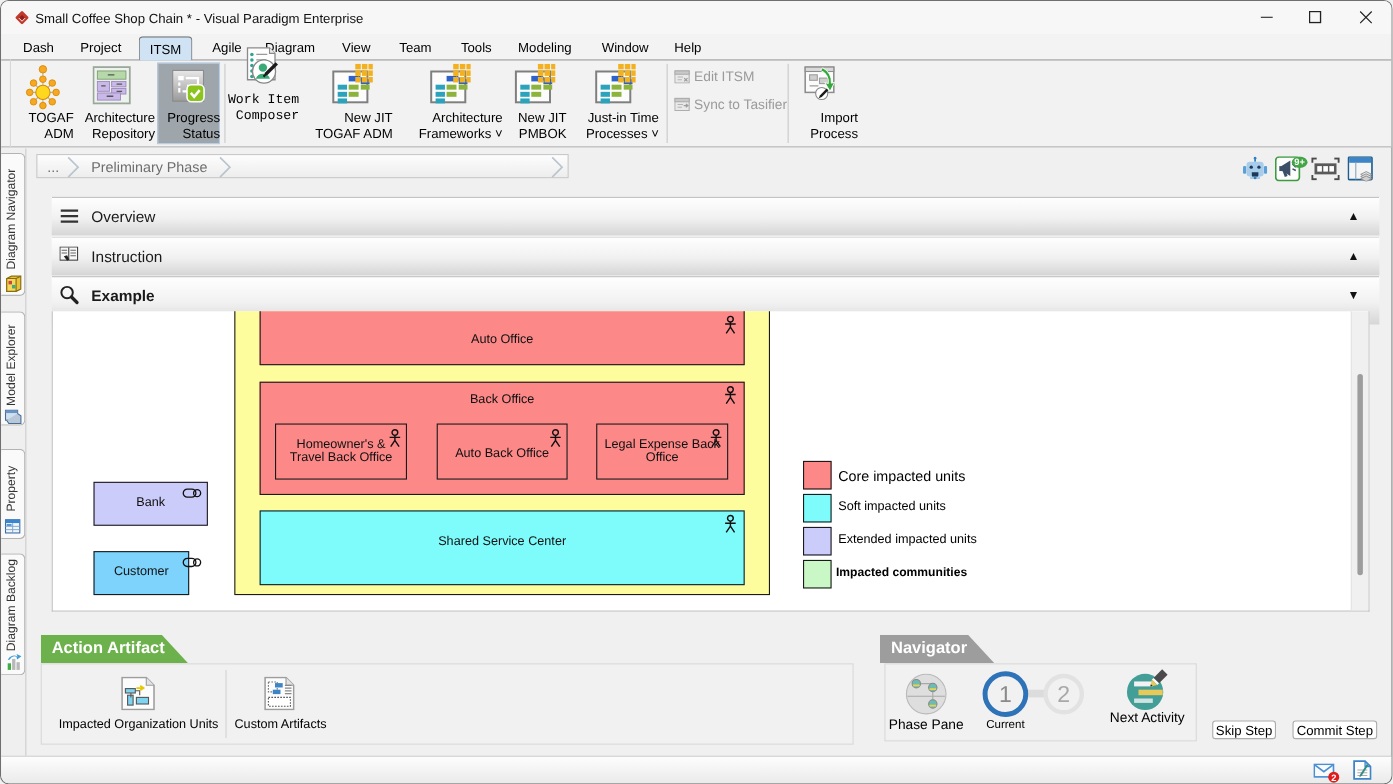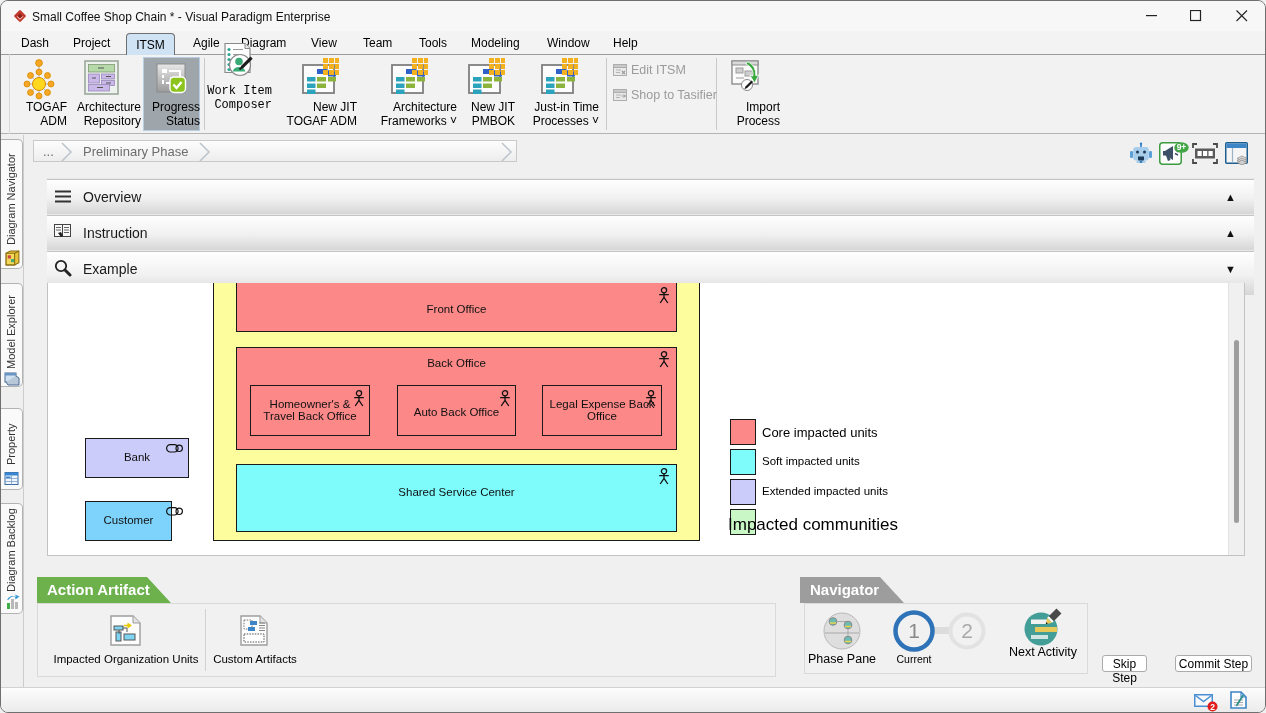--- a/index.html
+++ b/index.html
@@ -278,21 +278,21 @@
       <path d="M3 8 h5 M3 10.5 h4" stroke="#b5b5b5"></path>
       <path d="M9 9 l3 3 M12 9 l-3 3" stroke="#9d9d9d" stroke-width="1.2"></path>
     </svg>
   <svg class="abs" style="left:612px; top:86px;" width="15" height="14">
       <rect x="0.5" y="2.5" width="13" height="11" fill="#e9e9e9" stroke="#adadad"></rect>
       <rect x="0.5" y="2.5" width="13" height="3" fill="#c9c9c9" stroke="#adadad"></rect>
       <path d="M3 8 h5 M3 10.5 h4" stroke="#b5b5b5"></path>
       <path d="M8.5 9 h4 m-2 -1.5 l2 1.5 l-2 1.5" stroke="#9d9d9d" fill="none"></path>
     </svg>
   <div class="graybtn" style="left:630px; top:62px;">Edit ITSM</div>
-  <div class="graybtn" style="left:630px; top:87px;">Shop to Tasifier</div>
+  <div class="graybtn" style="left:630px; top:87px;">Sync to Tasifier</div>
   <div class="tbtn" style="left:713px; top:56px; width:66px;"><svg class="ticon" width="34" height="44" viewBox="0 0 34 44">
     <rect x="2" y="3" width="26" height="23" fill="#fbfbfb" stroke="#8d8d8d" stroke-width="1.4"></rect>
     <rect x="2" y="3" width="26" height="4" fill="#d9d9d9" stroke="#8d8d8d" stroke-width="1"></rect>
     <rect x="6" y="10" width="7" height="5" fill="#cfcfcf" stroke="#9d9d9d"></rect>
     <rect x="15" y="13" width="8" height="5" fill="#cfcfcf" stroke="#9d9d9d"></rect>
     <path d="M6 20 h8" stroke="#9d9d9d" stroke-width="1.2"></path>
     <path d="M16 6 a11 11 0 0 1 7 12 l-3.2 -1 l4.8 8 l4.2 -8.2 l-3 0.8 a14 14 0 0 0 -8 -14 z" fill="#37a93c" stroke="#fff" stroke-width="0.8"></path>
     <circle cx="17" cy="27" r="5.5" fill="#fff" stroke="#888"></circle>
     <path d="M21.5 22.5 l-6 6 l-1.2 2.8 l2.8 -1.2 l6 -6 z" fill="#1b1b1b"></path>
   </svg>Import<br>Process</div>
@@ -401,35 +401,35 @@
   <div class="acc" style="top:213px;">
       <div class="t">Instruction</div>
       <div class="arr">▲</div>
     <svg class="abs" style="left:7px; top:9px;" width="18" height="17">
       <rect x="0.5" y="0.5" width="16" height="12" fill="#f8f8f8" stroke="#444"></rect>
       <path d="M8.5 1 V12" stroke="#444"></path>
       <path d="M2 3.5 H7 M2 6 H7 M10 3.5 H15 M10 6 H15 M10 8.5 H15" stroke="#666" stroke-width="1"></path>
       <path d="M4 9 l3 4 l2 -1 l-2 -4 z" fill="#222"></path>
     </svg>
   </div>
-  <div class="acc" style="top:249px; height:45px;">
+  <div class="acc" style="top:249px; height:45px;font-weight:bold;">
       <div class="t">Example</div>
       <div class="arr">▼</div>
     <svg class="abs" style="left:7px; top:8px;" width="18" height="19">
       <circle cx="7" cy="7" r="5.2" fill="none" stroke="#222" stroke-width="1.8"></circle>
       <path d="M11 11 L16 16" stroke="#222" stroke-width="3" stroke-linecap="round"></path>
     </svg>
   </div>
 
   <div class="canvaswrap">
     <div id="diagram">
 
       <div class="node" style="left:165px; top:-20px; width:487px; height:278px; background:#fdfd9d;"></div>
       <div class="node" style="left:188px; top:-14px; width:441px; height:63px; background:#fc8888;">
-        <div style="position:absolute; left:0; right:0; top:33px;">Front Office</div>
+        <div style="position:absolute; left:0; right:0; top:33px;">Auto Office</div>
       </div>
       <div class="node" style="left:188px; top:64px; width:441px; height:103px; background:#fc8888;">
         <div style="position:absolute; left:0; right:0; top:9px;">Back Office</div>
       </div>
       <div class="node" style="left:202px; top:102px; width:120px; height:51px; background:#fc8888;">
         <div style="position:absolute; left:0; right:0; top:12px;">Homeowner's &amp;<br>Travel Back Office</div>
       </div>
       <div class="node" style="left:349px; top:102px; width:119px; height:51px; background:#fc8888;">
         <div style="position:absolute; left:0; right:0; top:20px;">Auto Back Office</div>
       </div>
@@ -446,21 +446,21 @@
         <div style="position:absolute; left:0; right:0; top:12px;">Customer</div>
       </div>
 
       <div class="node" style="left:682px; top:136px; width:26px; height:26px; background:#fc8888;"></div>
       <div class="node" style="left:682px; top:166px; width:26px; height:26px; background:#7efcfc;"></div>
       <div class="node" style="left:682px; top:196px; width:26px; height:26px; background:#ccccfa;"></div>
       <div class="node" style="left:682px; top:226px; width:26px; height:26px; background:#c9f7c5;"></div>
       <div class="abs" style="left:714px; top:142px; font-size:13px; color:#000;">Core impacted units</div>
       <div class="abs" style="left:714px; top:172px; font-size:11.5px; color:#000;">Soft impacted units</div>
       <div class="abs" style="left:714px; top:202px; font-size:11.5px; color:#000;">Extended impacted units</div>
-      <div class="abs" style="left:680px; top:232px; font-size:17px; color:#000;">Impacted communities</div>
+      <div class="abs" style="left:712px; top:232px; font-size:11px; color:#000;font-weight:bold;">Impacted communities</div>
       <svg class="abs" style="left:0; top:0;" width="1180" height="272" viewBox="0 0 1180 272">
         <defs>
           <g id="man" stroke="#111" stroke-width="1.3" fill="none">
             <circle cx="6" cy="3.2" r="2.6"></circle>
             <path d="M6 5.8 V10.3 M1.2 7.6 H10.8 M6 10.3 L2.2 16 M6 10.3 L9.8 16"></path>
           </g>
           <g id="pill" stroke="#111" stroke-width="1.2" fill="none">
             <rect x="0.6" y="0.6" width="11.5" height="7.4" rx="3.7"></rect>
             <circle cx="13.2" cy="4.3" r="3.2"></circle>
           </g>
@@ -502,21 +502,21 @@
     <rect x="8" y="12" width="7" height="4" fill="#3d85c6"></rect>
     <path d="M19 8 h6 M19 10.5 h6 M19 13 h6 M19 15.5 h6" stroke="#888" stroke-width="1.1"></path>
     <rect x="4" y="19" width="20" height="8" fill="#fff" stroke="#555" stroke-dasharray="1.5 1.2"></rect>
   </svg>
 
   <div class="ntab-grey">Navigator</div>
   <div class="npanel"></div>
   <div class="ilabel" style="left:806px; top:651px; width:70px; font-size:12.5px; white-space:nowrap;">Phase Pane</div>
   <div class="ilabel" style="left:885px; top:652px; width:56px; font-size:10.5px;">Current</div>
   <div class="ilabel" style="left:1002px; top:644px; width:80px; font-size:12.5px; white-space:nowrap;">Next Activity</div>
-  <div class="btn" style="left:1101px; width:45px;">Skip Step</div>
+  <div class="btn" style="left:1101px; width:58px;">Skip Step</div>
   <div class="btn" style="left:1174px; width:77px;">Commit Step</div>
   <div id="navicons">
     <svg class="abs" style="left:822px; top:611px;" width="38" height="38" viewBox="0 0 38 38">
       <circle cx="19" cy="19" r="18" fill="#dedede" stroke="#b9b9b9"></circle>
       <path d="M2 21 h34" stroke="#a9a9a9"></path>
       <path d="M13 9.5 h12 M25 13 v13" stroke="#a9a9a9"></path>
       <g>
         <circle cx="10" cy="9.5" r="3.8" fill="#6cbcb4" stroke="#888"></circle>
           <path d="M7 11 h6" stroke="#e8d44c" stroke-width="1.5"></path>
         <circle cx="25" cy="13" r="3.8" fill="#6cbcb4" stroke="#888"></circle>

